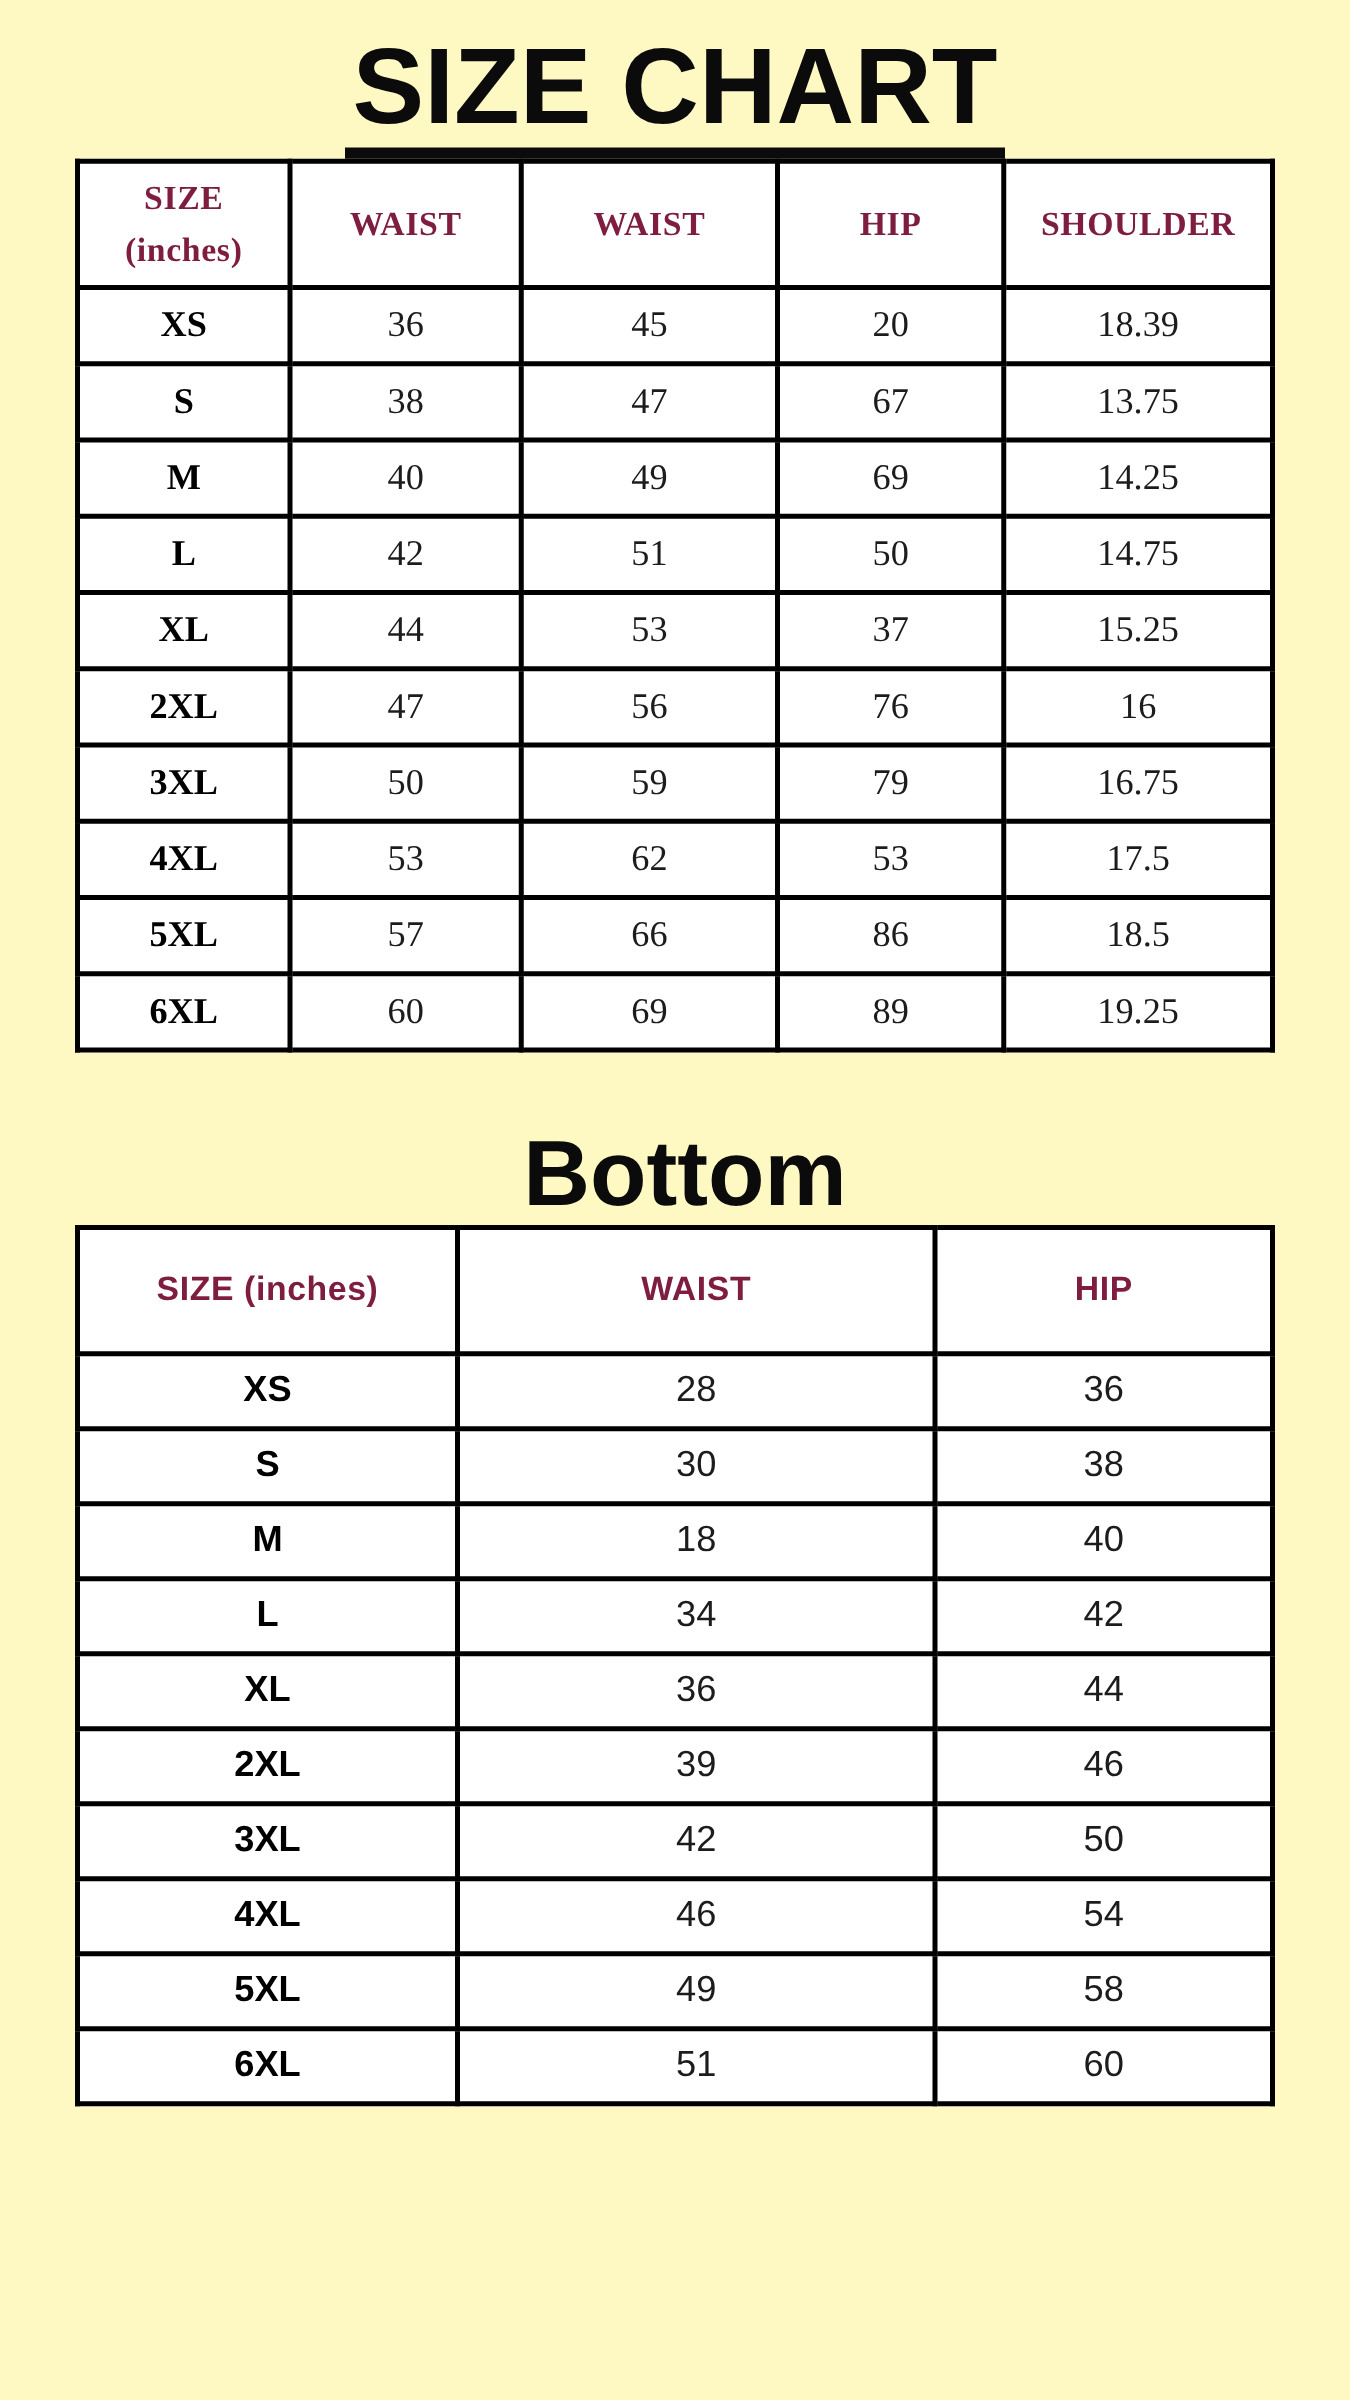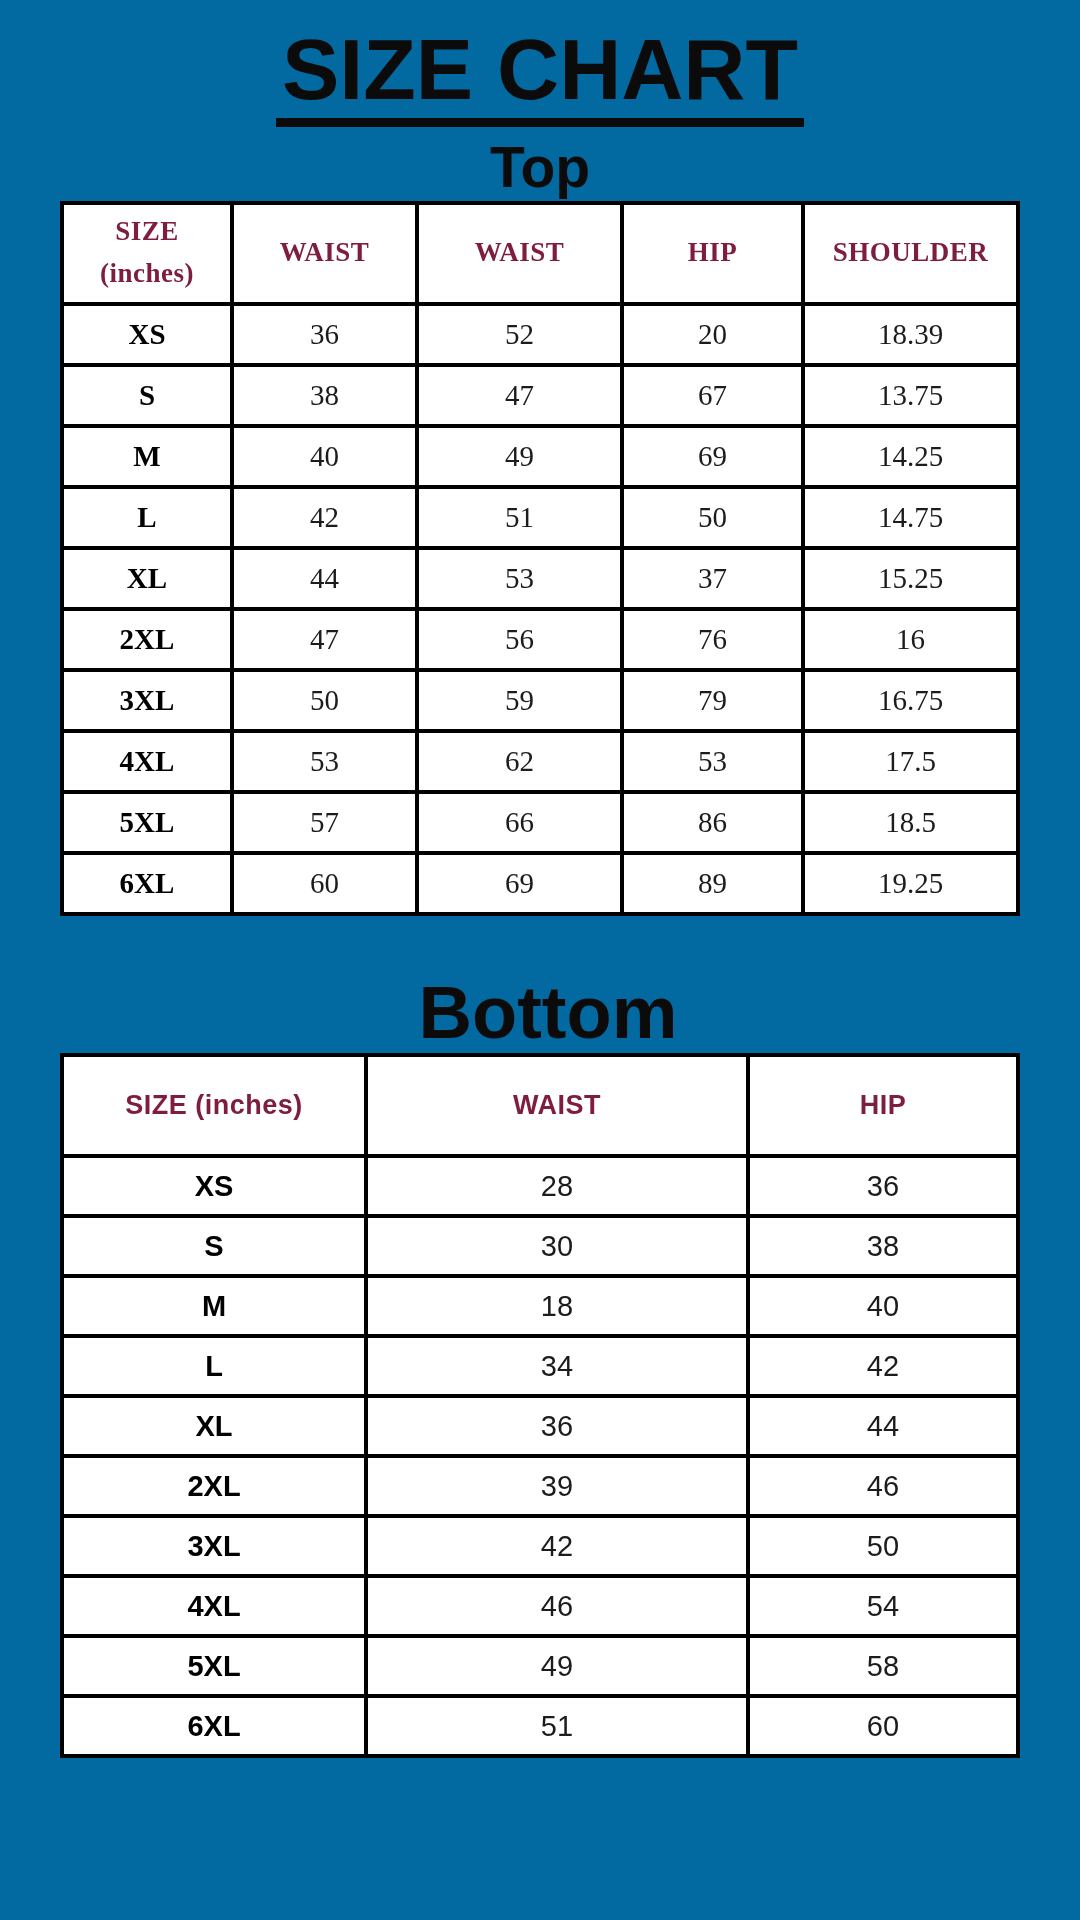--- a/index.html
+++ b/index.html
@@ -8,21 +8,21 @@
     width: 1080px;
     height: 1920px;
     font-family: "Liberation Sans", sans-serif;
     color: #0b0b0b;
   }
   .page {
     width: 1080px;
     height: 1920px;
     padding-top: 24px;
     overflow: hidden;
-    background: #0369a1;
+    background: #fef9c3;
   }
   .main-title { text-align: center; }
   .main-title .underlined {
     display: inline-block;
     font-size: 86px;
     font-weight: bold;
     line-height: 1.06;
     color: #0b0b0b;
     border-bottom: 9px solid #0b0b0b;
     padding: 0 6px 3px 6px;
@@ -83,21 +83,20 @@
 </style>
 </head>
 <body>
 
 <div class="page">
 
   <div class="main-title">
     <span class="underlined">SIZE CHART</span>
   </div>
 
-  <div class="heading-top">Top</div>
 
   <table class="tbl tbl-top">
     <colgroup>
       <col class="c1">
         <col class="c2">
         <col class="c3">
         <col class="c4">
         <col class="c5">
     </colgroup>
     <thead>
@@ -107,21 +106,21 @@
           <th style="color: rgb(126, 29, 63);">WAIST</th>
           <th style="color: rgb(126, 29, 63);">WAIST</th>
           <th style="color: rgb(126, 29, 63);">HIP</th>
           <th style="color: rgb(126, 29, 63);">SHOULDER</th>
         </tr>
     </thead>
     <tbody>
         <tr>
           <td class="size-col">XS</td>
           <td>36</td>
-          <td>52</td>
+          <td>45</td>
           <td>20</td>
           <td>18.39</td>
         </tr>
         <tr>
           <td class="size-col">S</td>
           <td>38</td>
           <td>47</td>
           <td>67</td>
           <td>13.75</td>
         </tr>

